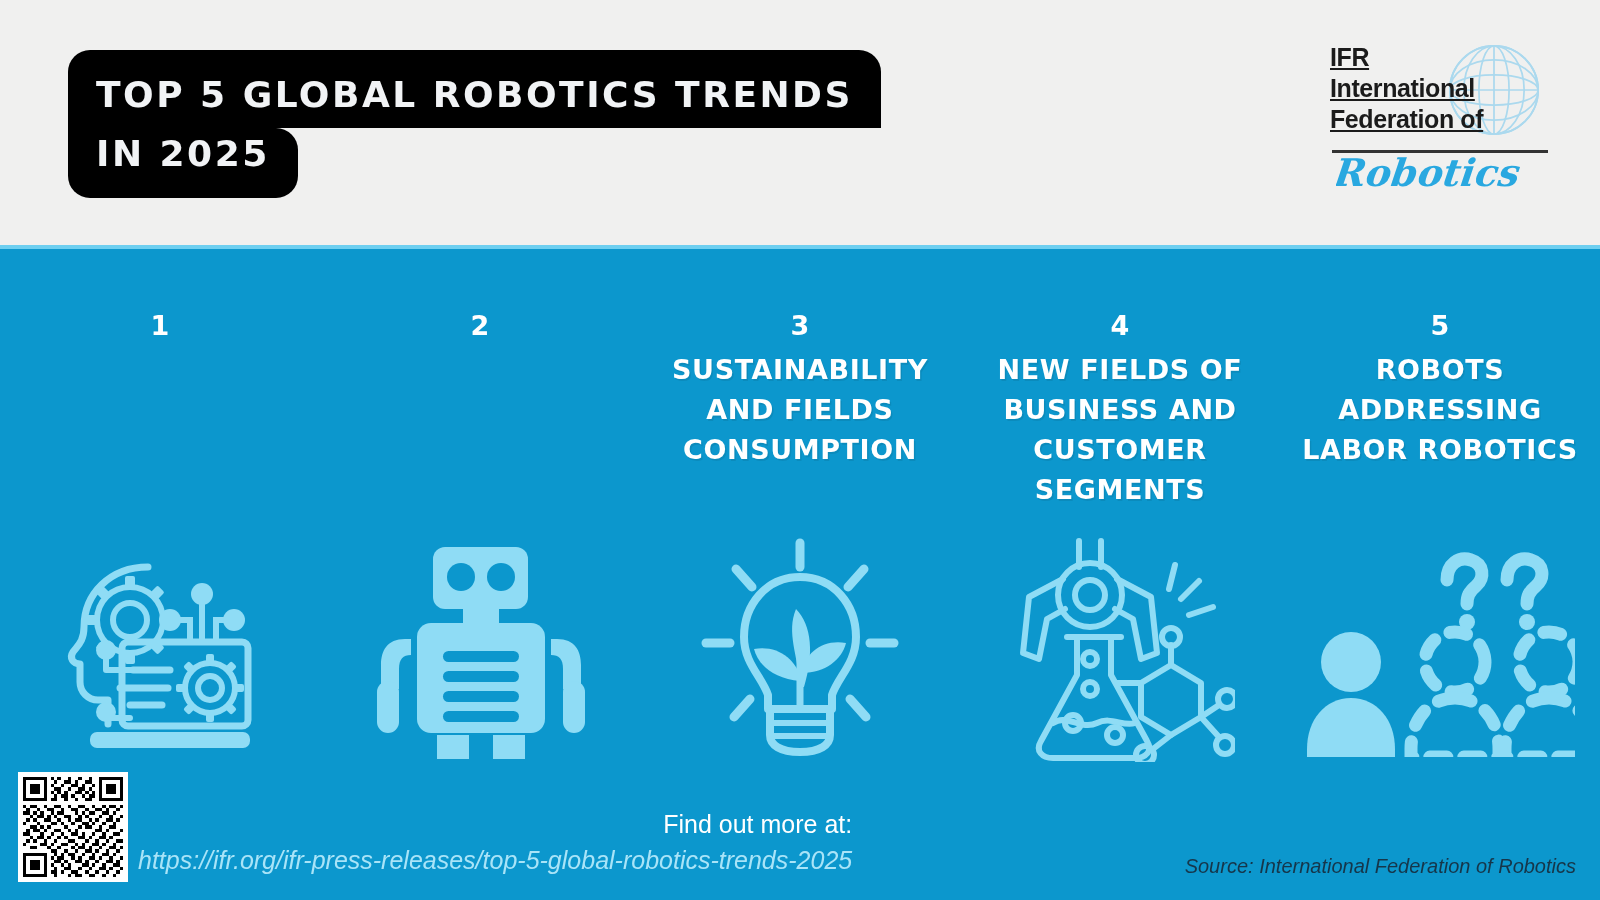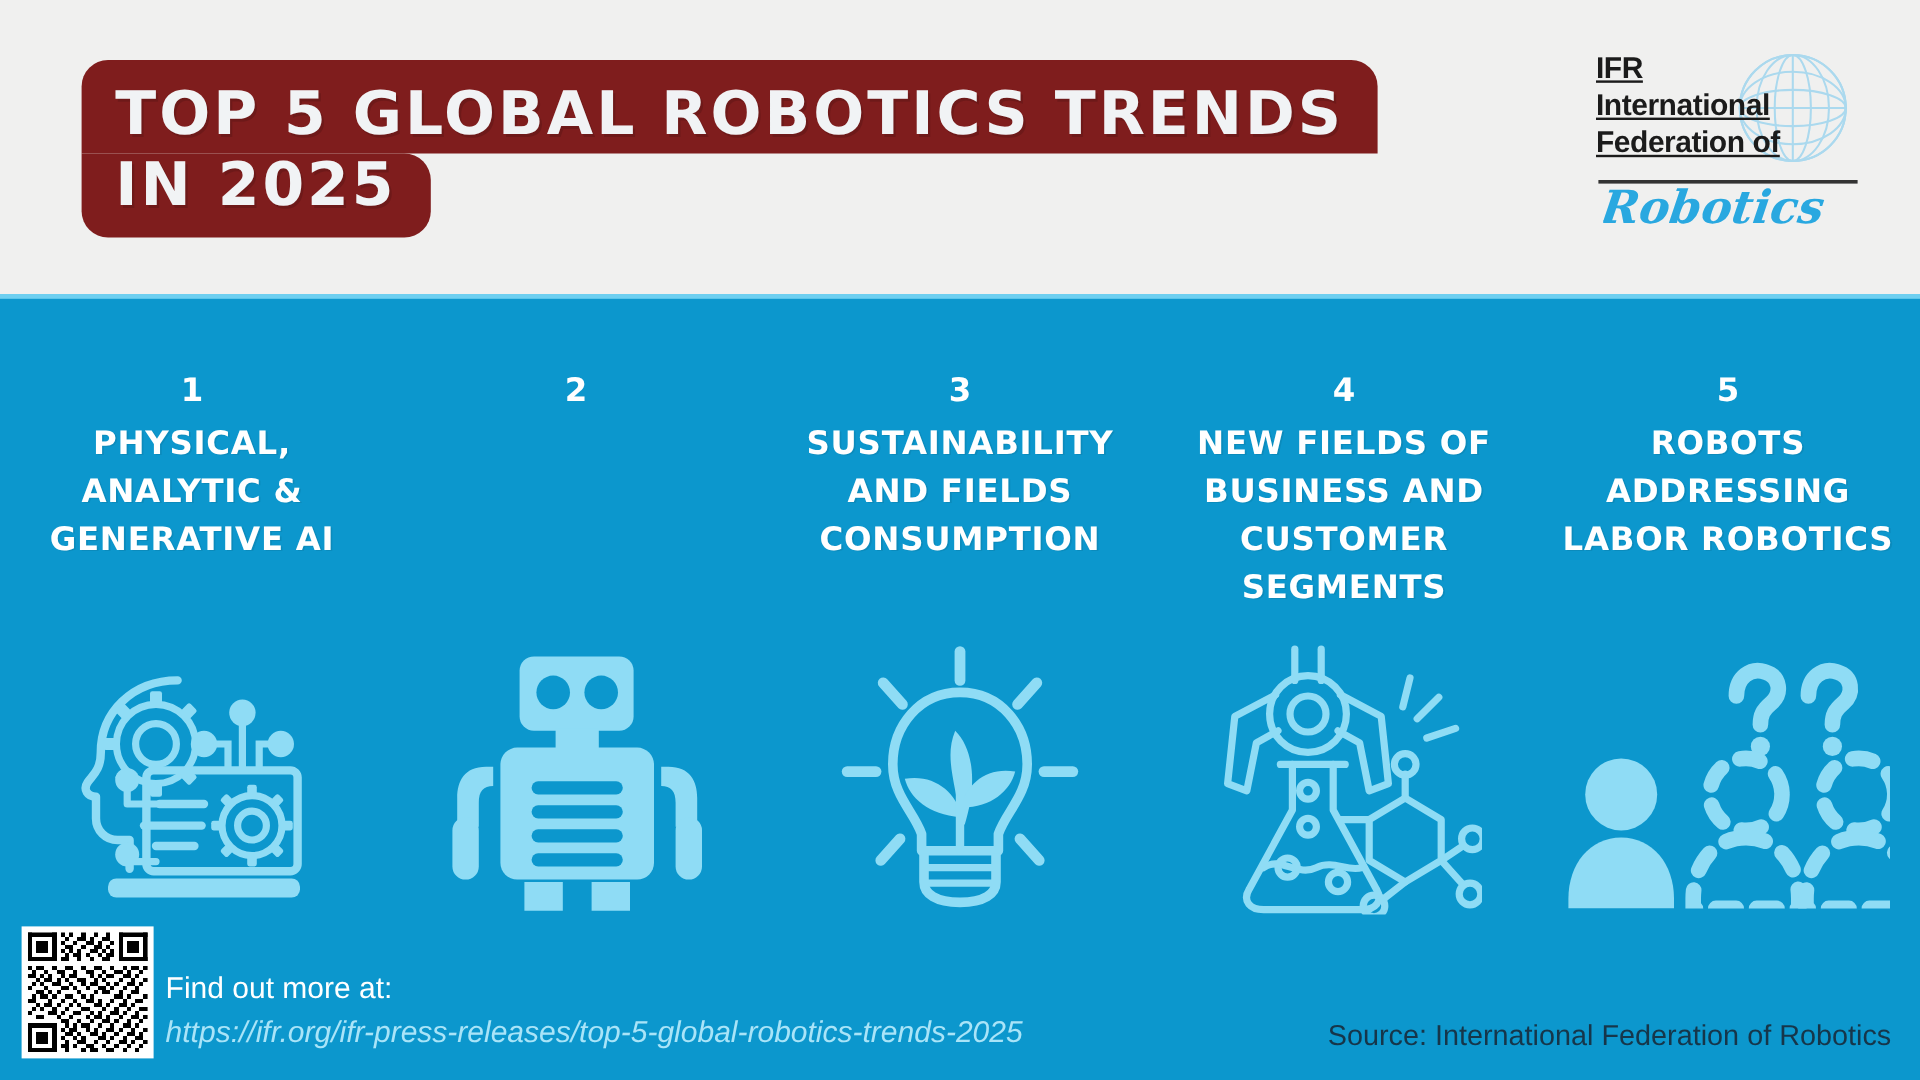--- a/index.html
+++ b/index.html
@@ -16,25 +16,25 @@
     position:absolute; left:0; top:0; width:1600px; height:245px;
     background:#f0f0ef;
   }
   #title-block {
     position:absolute; left:68px; top:50px; width:1090px;
   }
   .title-line {
     display:block;
     font-family:"DejaVu Sans", sans-serif;
     font-weight:bold;
-    font-size:50px;
+    font-size:36px;
     line-height:74px;
     letter-spacing:2.5px;
     color:#f1f3f5;
-    background:#7f1d1d;
+    background:#000000;
     width:max-content;
     padding:0 28px;
     text-shadow: 2px 2px 0 rgba(0,0,0,0.13);
   }
   .title-line.l1 {
     border-radius:22px 22px 0 0;
     padding-top:12px;
     line-height:66px;
     height:78px;
   }
@@ -124,32 +124,34 @@
   }
   #qr svg { display:block; }
   #find-block {
     position:absolute; left:138px; bottom:22px;
   }
   .find-label {
     font-family:"Liberation Sans", sans-serif;
     font-size:25px;
     color:#ffffff;
     line-height:36px;
+    text-align:right;
   }
   .find-url {
     font-family:"Liberation Sans", sans-serif;
     font-size:25px;
     color:#a9e4f8;
     line-height:36px;
     font-style:italic;
   }
   #source {
     position:absolute; right:24px; bottom:22px;
     font-family:"Liberation Sans", sans-serif;
-    font-size:24px;
+    font-style:italic;
+    font-size:20px;
     color:#16364a;
     margin-left:16px;
   }
 </style>
 </head>
 <body>
 
 <div id="header">
 
   <div id="title-block">
@@ -181,23 +183,20 @@
     </svg>
   </div>
 </div>
 
 <div id="panel">
 
   <div id="columns">
 
     <div class="col">
       <div class="col-num">1</div>
-      <div class="col-title">PHYSICAL,
-ANALYTIC &amp;
-GENERATIVE AI</div>
     </div>
 
     <div class="col">
       <div class="col-num">2</div>
     </div>
 
     <div class="col">
       <div class="col-num">3</div>
       <div class="col-title">SUSTAINABILITY
 AND FIELDS

